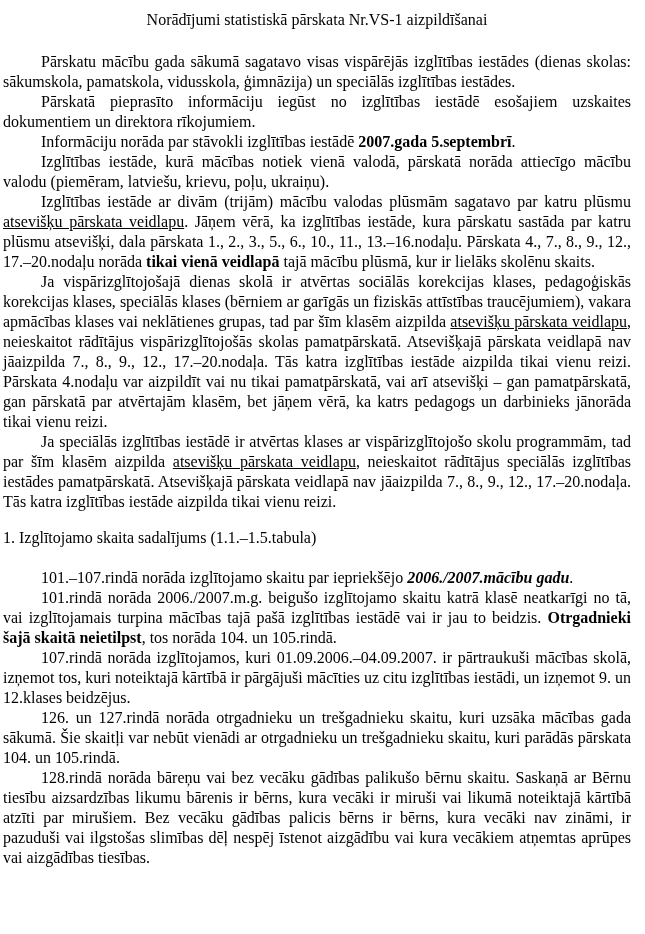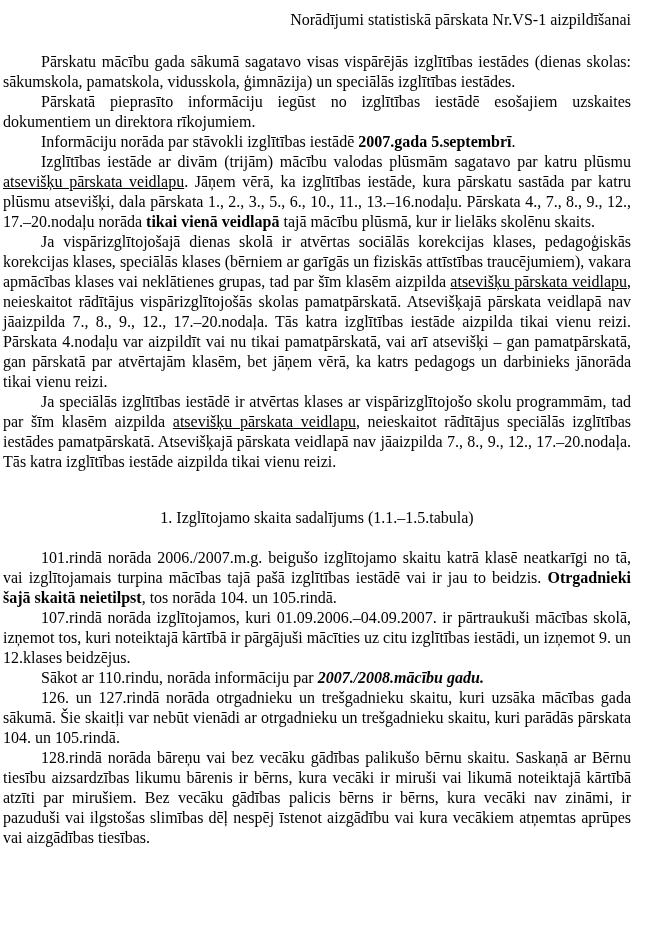--- a/index.html
+++ b/index.html
@@ -18,49 +18,50 @@
     line-height: 20px;
     padding: 10px 14px 0 3px;
     overflow: hidden;
   }
   .doc p {
     margin: 0;
     text-align: justify;
     text-indent: 38px;
   }
   .doc p.title {
-    text-align: right;
+    text-align: center;
     font-weight: bold;
     text-indent: 0;
     margin-bottom: 22px;
   }
   .doc p.heading {
-    text-align: center;
+    text-align: left;
     font-weight: bold;
     text-indent: 0;
-    margin-top: 36px;
+    margin-top: 16px;
     margin-bottom: 20px;
   }
   .run-normal { font-weight: normal; }
   .run-bold { font-weight: bold; }
   .run-bold-underline { font-weight: normal; text-decoration: underline; }
   .run-bold-italic { font-weight: bold; font-style: italic; }
 </style>
 </head>
 <body>
 
 <div class="page">
   <div class="doc" id="doc">
       <p class="title"><span class="run-normal">Norādījumi statistiskā pārskata Nr.VS-1 aizpildīšanai</span></p>
       <p class="body"><span class="run-normal">Pārskatu mācību gada sākumā sagatavo visas vispārējās izglītības iestādes (dienas skolas: sākumskola, pamatskola, vidusskola, ģimnāzija) un speciālās izglītības iestādes.</span></p>
       <p class="body"><span class="run-normal">Pārskatā pieprasīto informāciju iegūst no izglītības iestādē esošajiem uzskaites dokumentiem un direktora rīkojumiem.</span></p>
       <p class="body"><span class="run-normal">Informāciju norāda par stāvokli izglītības iestādē </span><span class="run-bold">2007.gada 5.septembrī</span><span class="run-normal">.</span></p>
+      <p class="body"><span class="run-normal">Izglītības iestāde, kurā mācības notiek vienā valodā, pārskatā norāda attiecīgo mācību valodu (piemēram, latviešu, krievu, poļu, ukraiņu).</span></p>
       <p class="body"><span class="run-normal">Izglītības iestāde ar divām (trijām) mācību valodas plūsmām sagatavo par katru plūsmu </span><span class="run-bold-underline">atsevišķu pārskata veidlapu</span><span class="run-normal">. Jāņem vērā, ka izglītības iestāde, kura pārskatu sastāda par katru plūsmu atsevišķi, dala pārskata 1., 2., 3., 5., 6., 10., 11., 13.–16.nodaļu. Pārskata 4., 7., 8., 9., 12., 17.–20.nodaļu norāda </span><span class="run-bold">tikai vienā veidlapā</span><span class="run-normal"> tajā mācību plūsmā, kur ir lielāks skolēnu skaits.</span></p>
       <p class="body"><span class="run-normal">Ja vispārizglītojošajā dienas skolā ir atvērtas sociālās korekcijas klases, pedagoģiskās korekcijas klases, speciālās klases (bērniem ar garīgās un fiziskās attīstības traucējumiem), vakara apmācības klases vai neklātienes grupas, tad par šīm klasēm aizpilda </span><span class="run-bold-underline">atsevišķu pārskata veidlapu</span><span class="run-normal">, neieskaitot rādītājus vispārizglītojošās skolas pamatpārskatā. Atsevišķajā pārskata veidlapā nav jāaizpilda 7., 8., 9., 12., 17.–20.nodaļa. Tās katra izglītības iestāde aizpilda tikai vienu reizi. Pārskata 4.nodaļu var aizpildīt vai nu tikai pamatpārskatā, vai arī atsevišķi – gan pamatpārskatā, gan pārskatā par atvērtajām klasēm, bet jāņem vērā, ka katrs pedagogs un darbinieks jānorāda tikai vienu reizi.</span></p>
       <p class="body"><span class="run-normal">Ja speciālās izglītības iestādē ir atvērtas klases ar vispārizglītojošo skolu programmām, tad par šīm klasēm aizpilda </span><span class="run-bold-underline">atsevišķu pārskata veidlapu</span><span class="run-normal">, neieskaitot rādītājus speciālās izglītības iestādes pamatpārskatā. Atsevišķajā pārskata veidlapā nav jāaizpilda 7., 8., 9., 12., 17.–20.nodaļa. Tās katra izglītības iestāde aizpilda tikai vienu reizi.</span></p>
       <p class="heading"><span class="run-normal">1. Izglītojamo skaita sadalījums (1.1.–1.5.tabula)</span></p>
+      <p class="body"><span class="run-normal">101.–107.rindā norāda izglītojamo skaitu par iepriekšējo </span><span class="run-bold-italic">2006./2007.mācību gadu</span><span class="run-normal">.</span></p>
       <p class="body"><span class="run-normal">101.rindā norāda 2006./2007.m.g. beigušo izglītojamo skaitu katrā klasē neatkarīgi no tā, vai izglītojamais turpina mācības tajā pašā izglītības iestādē vai ir jau to beidzis. </span><span class="run-bold">Otrgadnieki šajā skaitā neietilpst</span><span class="run-normal">, tos norāda 104. un 105.rindā.</span></p>
       <p class="body"><span class="run-normal">107.rindā norāda izglītojamos, kuri 01.09.2006.–04.09.2007. ir pārtraukuši mācības skolā, izņemot tos, kuri noteiktajā kārtībā ir pārgājuši mācīties uz citu izglītības iestādi, un izņemot 9. un 12.klases beidzējus.</span></p>
-      <p class="body"><span class="run-normal">Sākot ar 110.rindu, norāda informāciju par </span><span class="run-bold-italic">2007./2008.mācību gadu.</span></p>
       <p class="body"><span class="run-normal">126. un 127.rindā norāda otrgadnieku un trešgadnieku skaitu, kuri uzsāka mācības gada sākumā. Šie skaitļi var nebūt vienādi ar otrgadnieku un trešgadnieku skaitu, kuri parādās pārskata 104. un 105.rindā.</span></p>
       <p class="body"><span class="run-normal">128.rindā norāda bāreņu vai bez vecāku gādības palikušo bērnu skaitu. Saskaņā ar Bērnu tiesību aizsardzības likumu bārenis ir bērns, kura vecāki ir miruši vai likumā noteiktajā kārtībā atzīti par mirušiem. Bez vecāku gādības palicis bērns ir bērns, kura vecāki nav zināmi, ir pazuduši vai ilgstošas slimības dēļ nespēj īstenot aizgādību vai kura vecākiem atņemtas aprūpes vai aizgādības tiesības.</span></p>
     </div>
 </div>
 
 </body></html>

